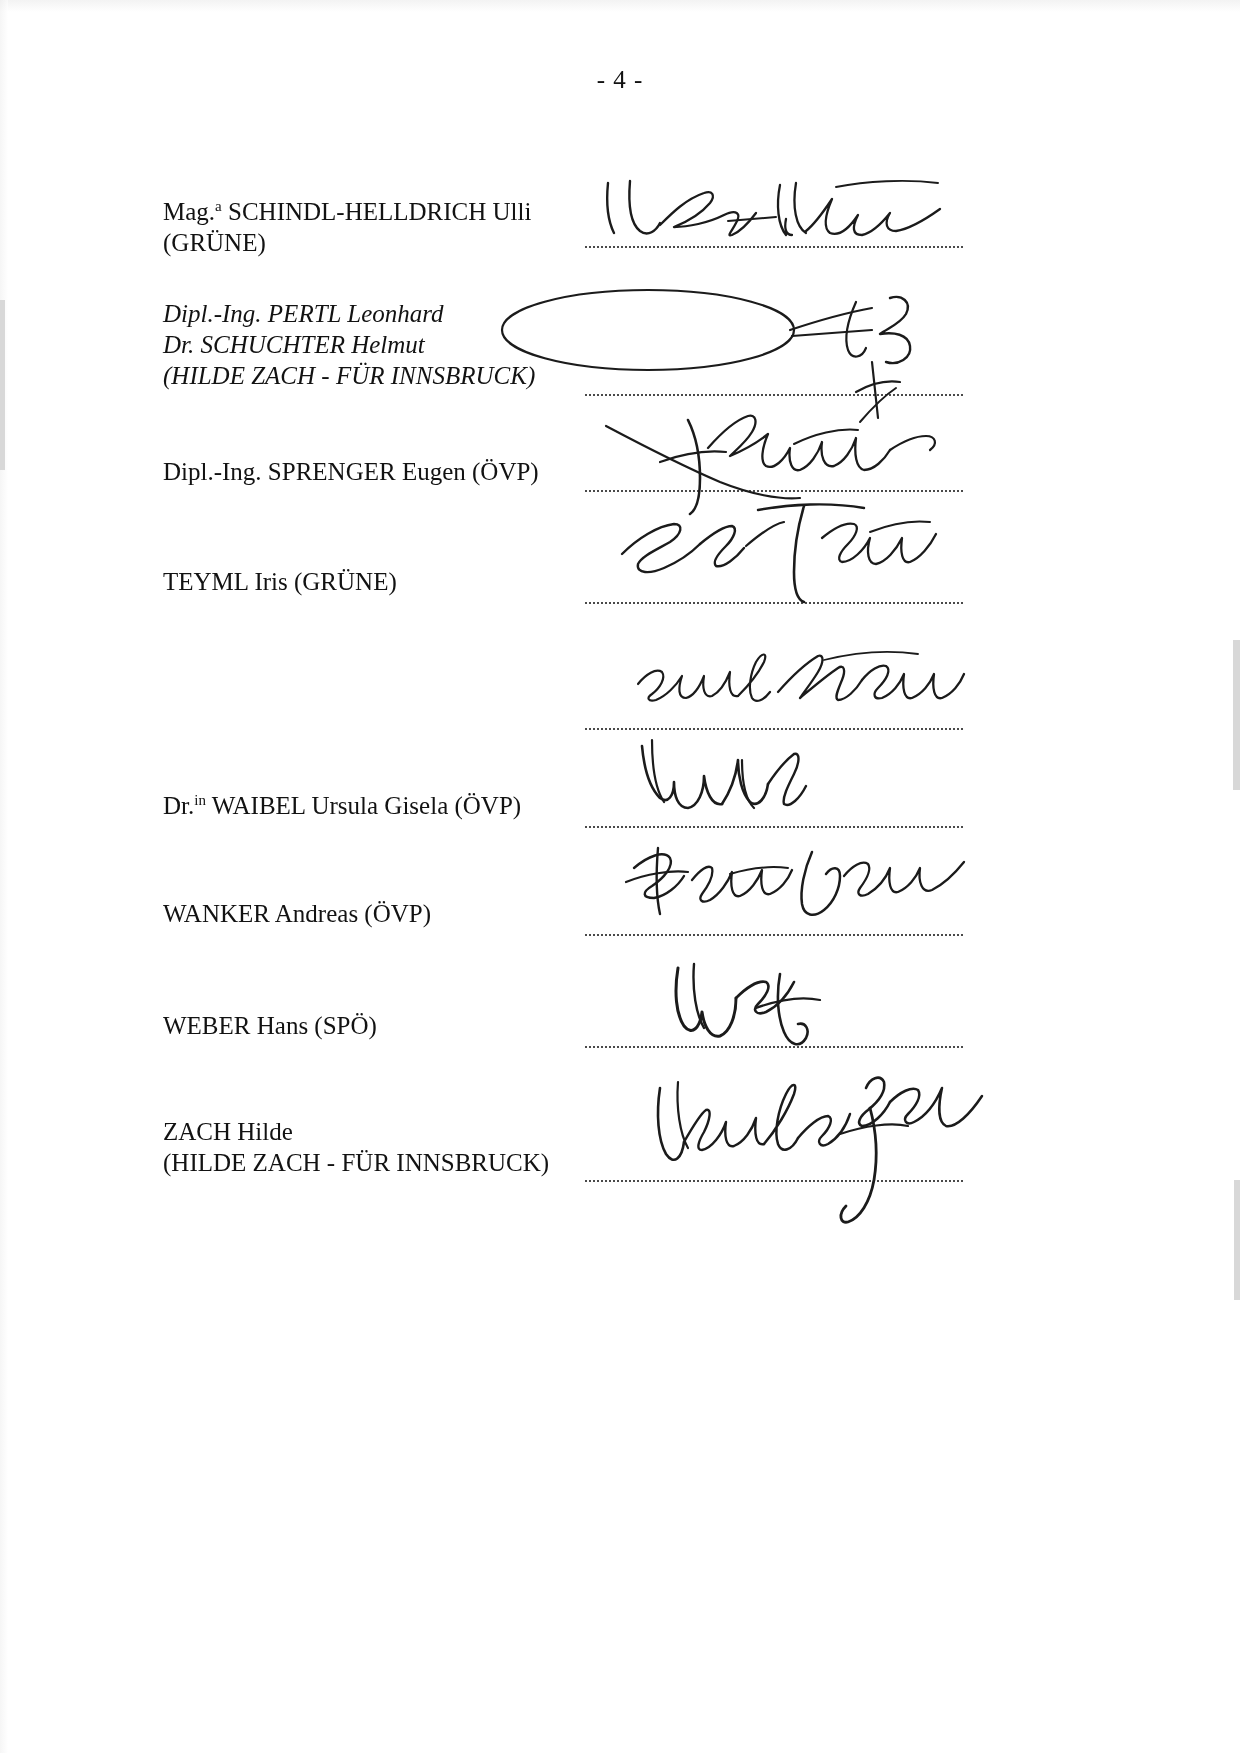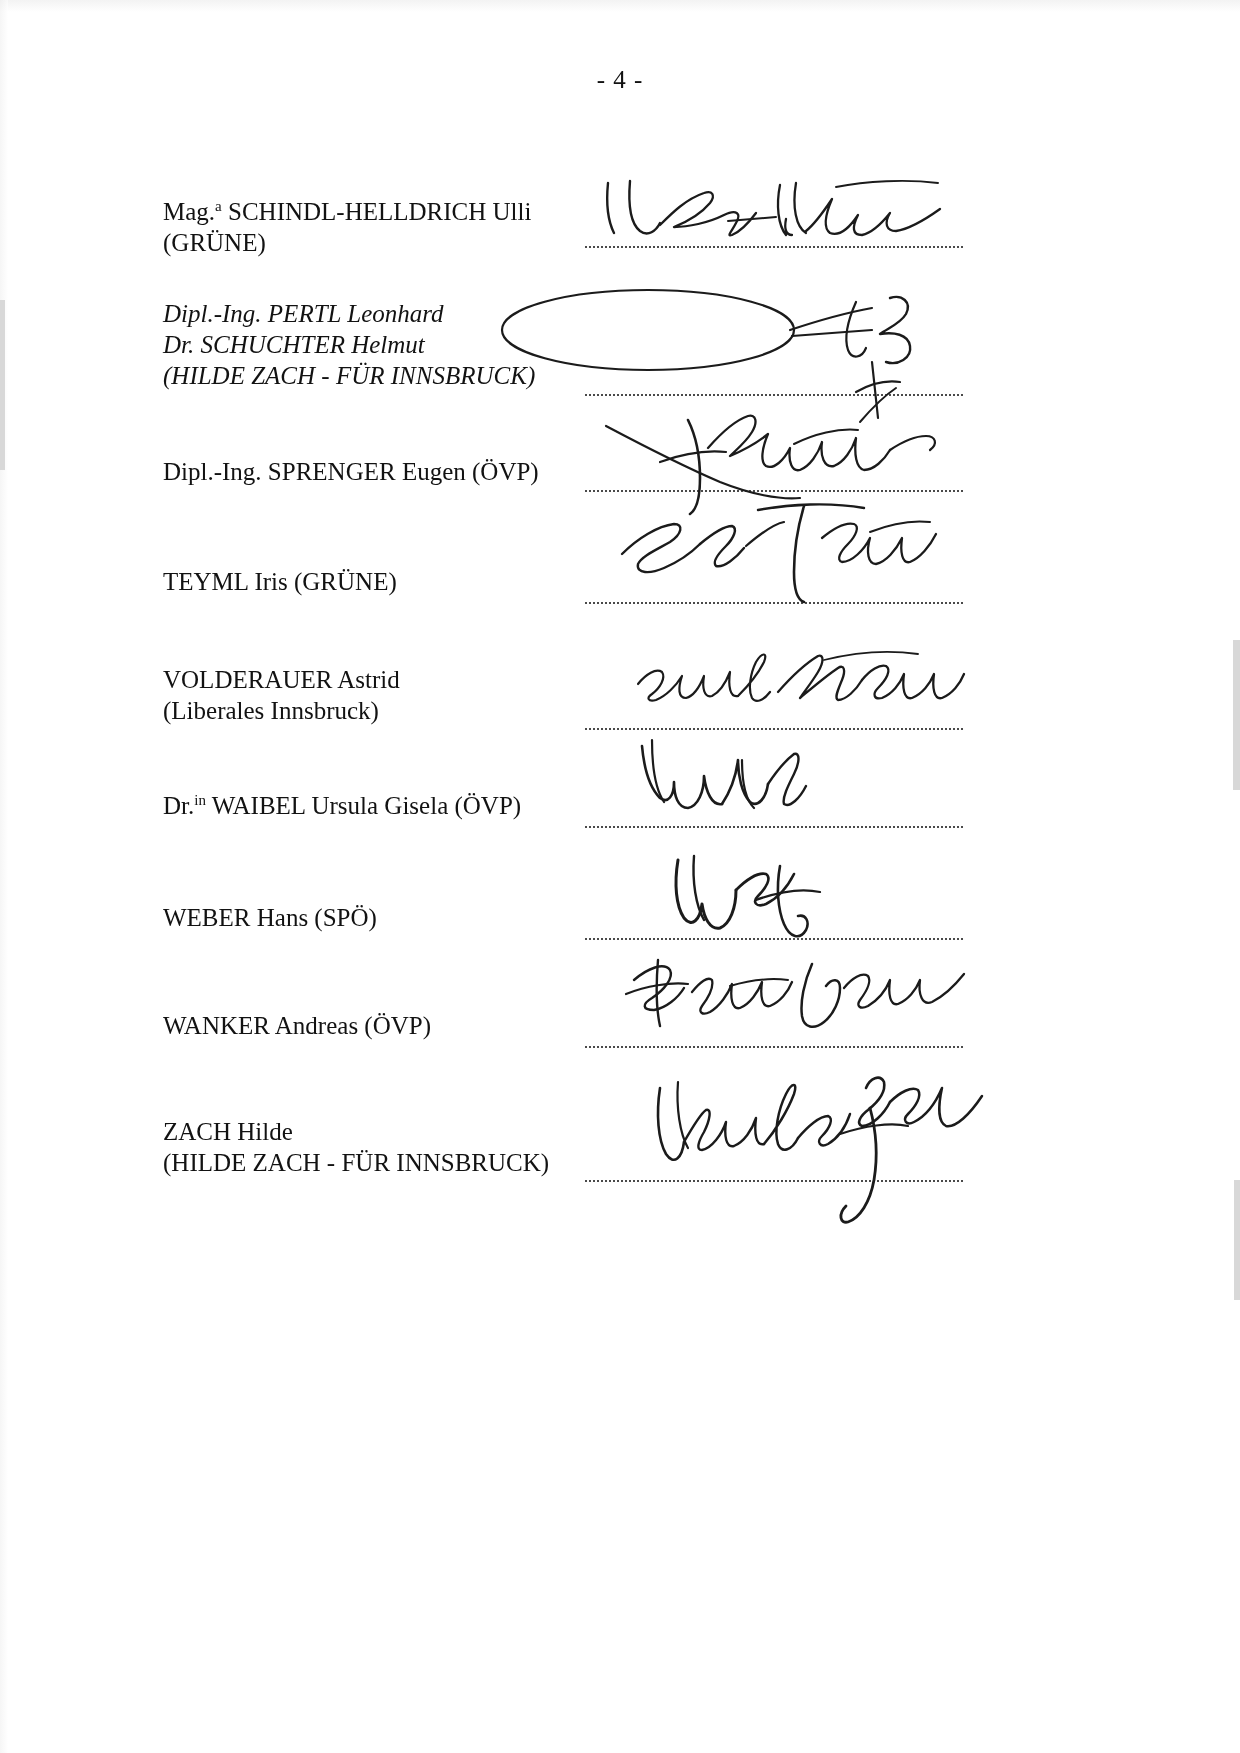--- a/index.html
+++ b/index.html
@@ -160,21 +160,20 @@
           <path d="M138 70 C152 58, 166 48, 176 46" stroke-width="2.2"></path>
           <path d="M150 34 C182 28, 222 26, 256 32" stroke-width="2.4"></path>
           <path d="M196 30 C190 50, 186 74, 186 96 C186 114, 190 124, 196 126" stroke-width="2.6"></path>
           <path d="M214 62 C226 52, 238 46, 246 48 C252 50, 248 60, 240 68 C232 76, 228 84, 234 86 C244 86, 256 74, 262 62 C258 76, 260 88, 268 88 C278 86, 288 74, 294 62 C292 76, 294 88, 302 86 C312 82, 322 70, 328 58" stroke-width="2.3"></path>
           <path d="M262 56 C282 48, 304 44, 322 46" stroke-width="2"></path>
         </svg>
       </div>
     </div>
 
     <div class="row" style="height:120px;">
-      <div class="name" style="top:30px;">VOLDERAUER Astrid<br>(Liberales Innsbruck)</div>
       <div class="dots" style="top:94px;"></div>
       <div class="sig" style="left:628px;top:8px;">
         <svg width="340" height="80" viewBox="0 0 340 80">
           <path d="M10 42 C18 32, 28 26, 34 30 C38 36, 32 46, 24 52 C18 56, 20 60, 28 58 C38 54, 48 44, 54 34 C50 46, 50 56, 58 56 C66 54, 72 44, 76 34 C74 46, 76 56, 84 54 C92 50, 98 40, 102 30 C100 44, 102 56, 110 54" stroke-width="2.2"></path>
           <path d="M110 54 C120 44, 130 32, 136 20 C140 10, 134 10, 128 20 C122 32, 120 48, 124 56 C128 62, 136 58, 142 50" stroke-width="2.2"></path>
           <path d="M150 50 C164 34, 180 20, 190 14 C196 12, 196 20, 190 30 C184 40, 176 50, 172 56 C184 46, 198 34, 210 26 C216 22, 218 28, 214 38 C210 48, 206 56, 210 58 C218 58, 228 48, 234 38" stroke-width="2.3"></path>
           <path d="M234 38 C242 28, 252 22, 258 24 C264 28, 258 38, 250 46 C244 52, 246 58, 254 56 C264 52, 272 42, 276 32 C274 46, 276 58, 284 56 C294 52, 302 42, 306 32 C304 46, 306 58, 314 56 C324 52, 332 42, 336 32" stroke-width="2.3"></path>
           <path d="M196 18 C228 10, 262 8, 290 12" stroke-width="1.8"></path>
         </svg>
       </div>
@@ -183,50 +182,50 @@
     <div class="row" style="height:102px;">
       <div class="name" style="top:36px;">Dr.<sup>in</sup> WAIBEL Ursula Gisela (ÖVP)</div>
       <div class="dots" style="top:72px;"></div>
       <div class="sig" style="left:630px;top:-28px;">
         <svg width="260" height="110" viewBox="0 0 260 110">
           <path d="M12 20 C14 42, 20 62, 30 72 C38 78, 44 70, 44 56 C44 70, 48 82, 58 82 C68 80, 74 66, 74 50 C76 66, 82 80, 92 78" stroke-width="2.6"></path>
           <path d="M22 14 C22 40, 26 64, 34 76" stroke-width="2.2"></path>
           <path d="M92 78 C100 66, 106 50, 108 34 C108 50, 112 68, 120 76 C128 82, 136 72, 138 58" stroke-width="2.6"></path>
           <path d="M138 58 C146 46, 156 34, 164 28 C170 26, 170 36, 164 48 C158 60, 152 72, 154 78 C160 82, 170 72, 176 60" stroke-width="2.4"></path>
           <path d="M112 34 C112 56, 116 74, 124 82" stroke-width="2.2"></path>
-        </svg>
-      </div>
-    </div>
-
-    <div class="row" style="height:112px;">
-      <div class="name" style="top:46px;">WEBER Hans (SPÖ)</div>
-      <div class="dots" style="top:82px;"></div>
-      <div class="sig" style="left:660px;top:-22px;">
-        <svg width="250" height="130" viewBox="0 0 250 130">
-          <path d="M18 26 C14 50, 16 72, 24 84 C32 94, 40 86, 42 70 C44 84, 50 96, 60 94 C70 90, 76 74, 76 56" stroke-width="3"></path>
-          <path d="M34 22 C32 48, 36 72, 44 86" stroke-width="2.4"></path>
-          <path d="M76 56 C86 46, 98 38, 106 40 C112 44, 106 54, 98 62 C92 68, 96 74, 106 70 C118 64, 128 52, 134 40" stroke-width="2.6"></path>
-          <path d="M120 32 C116 54, 118 76, 124 90 C130 104, 140 106, 146 96 C150 88, 146 80, 138 82" stroke-width="2.6"></path>
-          <path d="M96 66 C118 58, 142 54, 160 58" stroke-width="2.2"></path>
         </svg>
       </div>
     </div>
 
     <div class="row" style="height:108px;">
       <div class="name" style="top:42px;">WANKER Andreas (ÖVP)</div>
       <div class="dots" style="top:78px;"></div>
       <div class="sig" style="left:612px;top:-20px;">
         <svg width="360" height="110" viewBox="0 0 360 110">
           <path d="M22 32 C36 20, 52 14, 58 22 C62 30, 52 42, 40 50 C30 56, 30 62, 42 62 C54 60, 66 50, 72 40" stroke-width="2.4"></path>
           <path d="M46 12 C44 36, 44 60, 48 78" stroke-width="2.4"></path>
           <path d="M14 46 C34 38, 58 34, 76 36" stroke-width="2.2"></path>
           <path d="M80 44 C88 34, 96 28, 100 32 C102 40, 96 50, 90 58 C86 64, 90 68, 98 64 C108 58, 116 46, 120 36 C118 50, 120 62, 128 60 C138 56, 146 44, 150 34 C148 48, 150 60, 158 58 C168 54, 176 44, 180 34" stroke-width="2.3"></path>
           <path d="M118 38 C138 32, 160 30, 176 32" stroke-width="2"></path>
           <path d="M200 16 C192 34, 188 54, 190 68 C192 80, 202 82, 212 74 C222 66, 228 52, 228 40 C228 30, 220 30, 214 38" stroke-width="2.5"></path>
           <path d="M232 40 C240 30, 250 24, 256 28 C260 34, 254 44, 248 52 C244 58, 248 62, 256 58 C266 52, 274 42, 278 32 C276 46, 278 58, 286 56 C296 52, 304 42, 308 32 C306 46, 310 58, 320 54 C332 48, 344 36, 352 26" stroke-width="2.3"></path>
+        </svg>
+      </div>
+    </div>
+
+    <div class="row" style="height:112px;">
+      <div class="name" style="top:46px;">WEBER Hans (SPÖ)</div>
+      <div class="dots" style="top:82px;"></div>
+      <div class="sig" style="left:660px;top:-22px;">
+        <svg width="250" height="130" viewBox="0 0 250 130">
+          <path d="M18 26 C14 50, 16 72, 24 84 C32 94, 40 86, 42 70 C44 84, 50 96, 60 94 C70 90, 76 74, 76 56" stroke-width="3"></path>
+          <path d="M34 22 C32 48, 36 72, 44 86" stroke-width="2.4"></path>
+          <path d="M76 56 C86 46, 98 38, 106 40 C112 44, 106 54, 98 62 C92 68, 96 74, 106 70 C118 64, 128 52, 134 40" stroke-width="2.6"></path>
+          <path d="M120 32 C116 54, 118 76, 124 90 C130 104, 140 106, 146 96 C150 88, 146 80, 138 82" stroke-width="2.6"></path>
+          <path d="M96 66 C118 58, 142 54, 160 58" stroke-width="2.2"></path>
         </svg>
       </div>
     </div>
 
     <div class="row" style="height:130px;text-decoration:underline;">
       <div class="name" style="top:40px;">ZACH Hilde<br>(HILDE ZACH - FÜR INNSBRUCK)</div>
       <div class="dots" style="top:104px;"></div>
       <div class="sig" style="left:644px;top:-28px;">
         <svg width="350" height="180" viewBox="0 0 350 180">
           <path d="M16 40 C12 66, 14 92, 22 106 C30 118, 38 110, 40 94" stroke-width="2.6"></path>

